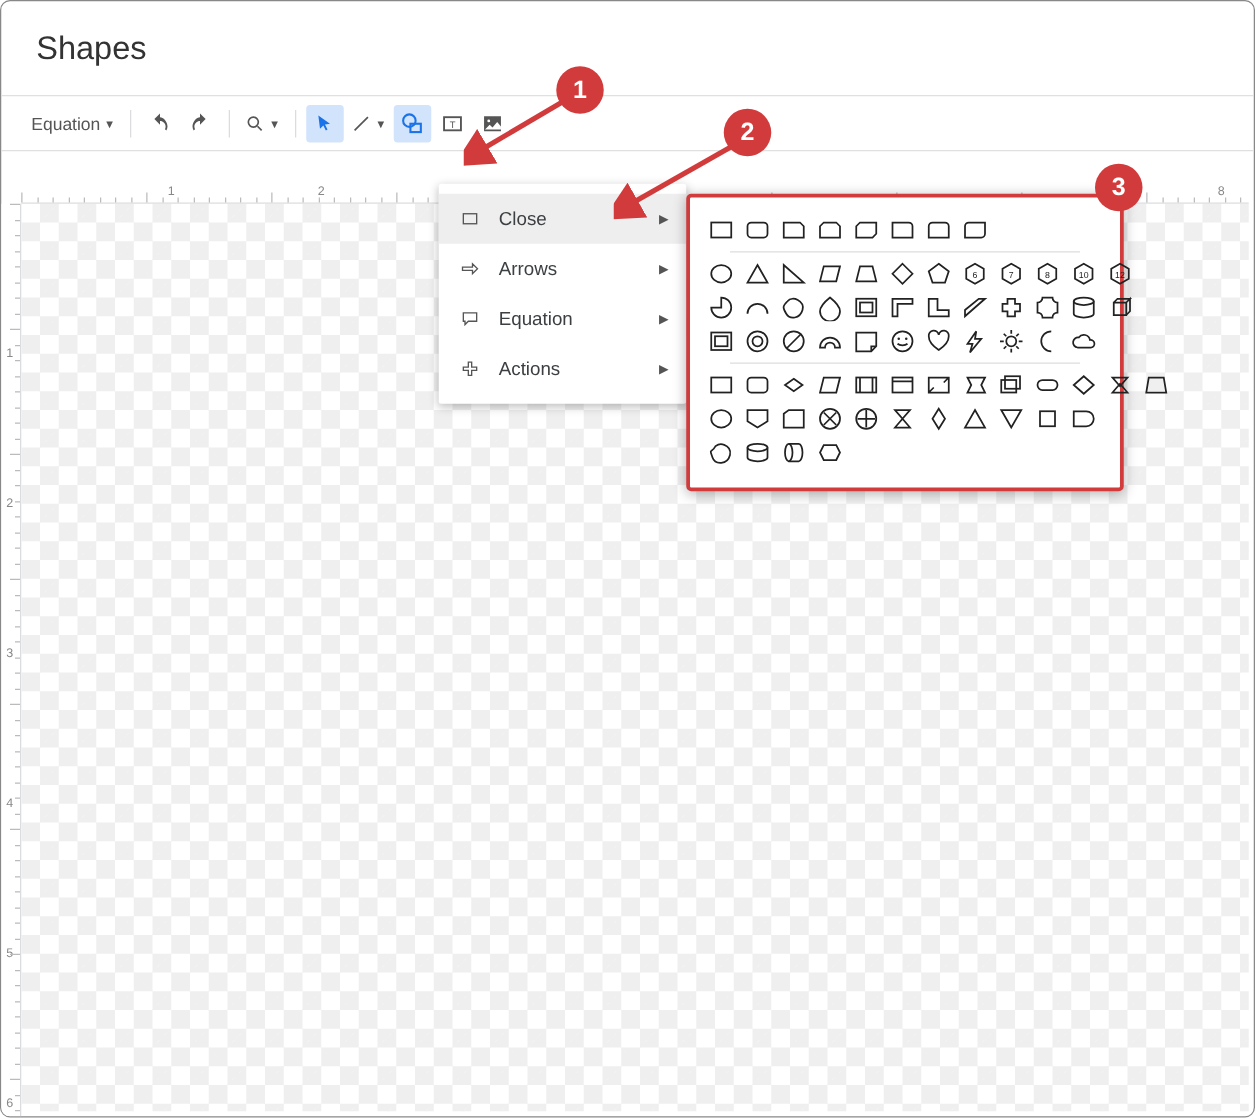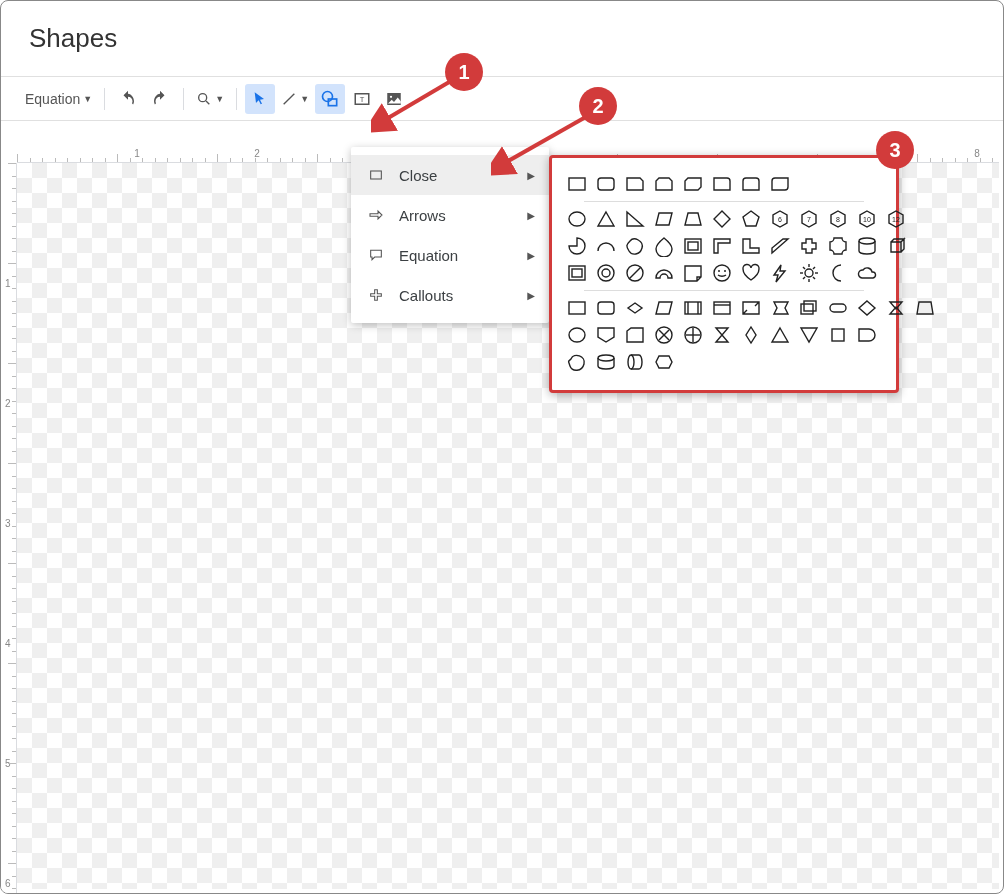--- a/index.html
+++ b/index.html
@@ -428,21 +428,21 @@
     </span>
     <span>Equation</span>
     <span class="menu-arrow">▶</span>
   </div>
   <div class="menu-item">
     <span class="menu-icon">
       <svg width="16" height="16" viewBox="0 0 24 24">
           <path d="M10 4v6H4v4h6v6h4v-6h6v-4h-6V4z" fill="none" stroke="#555" stroke-width="1.6"></path>
         </svg>
     </span>
-    <span>Callouts</span>
+    <span>Actions</span>
     <span class="menu-arrow">▶</span>
   </div>
 </div>
 
 <div class="palette">
   <div id="palette-rows">
       <div class="shape-row">
         <div class="shape-cell">
           <svg width="22" height="22" viewBox="0 0 22 22">
             <rect x="3" y="5" width="16" height="12" stroke="#222" stroke-width="1.4" fill="none"></rect>

